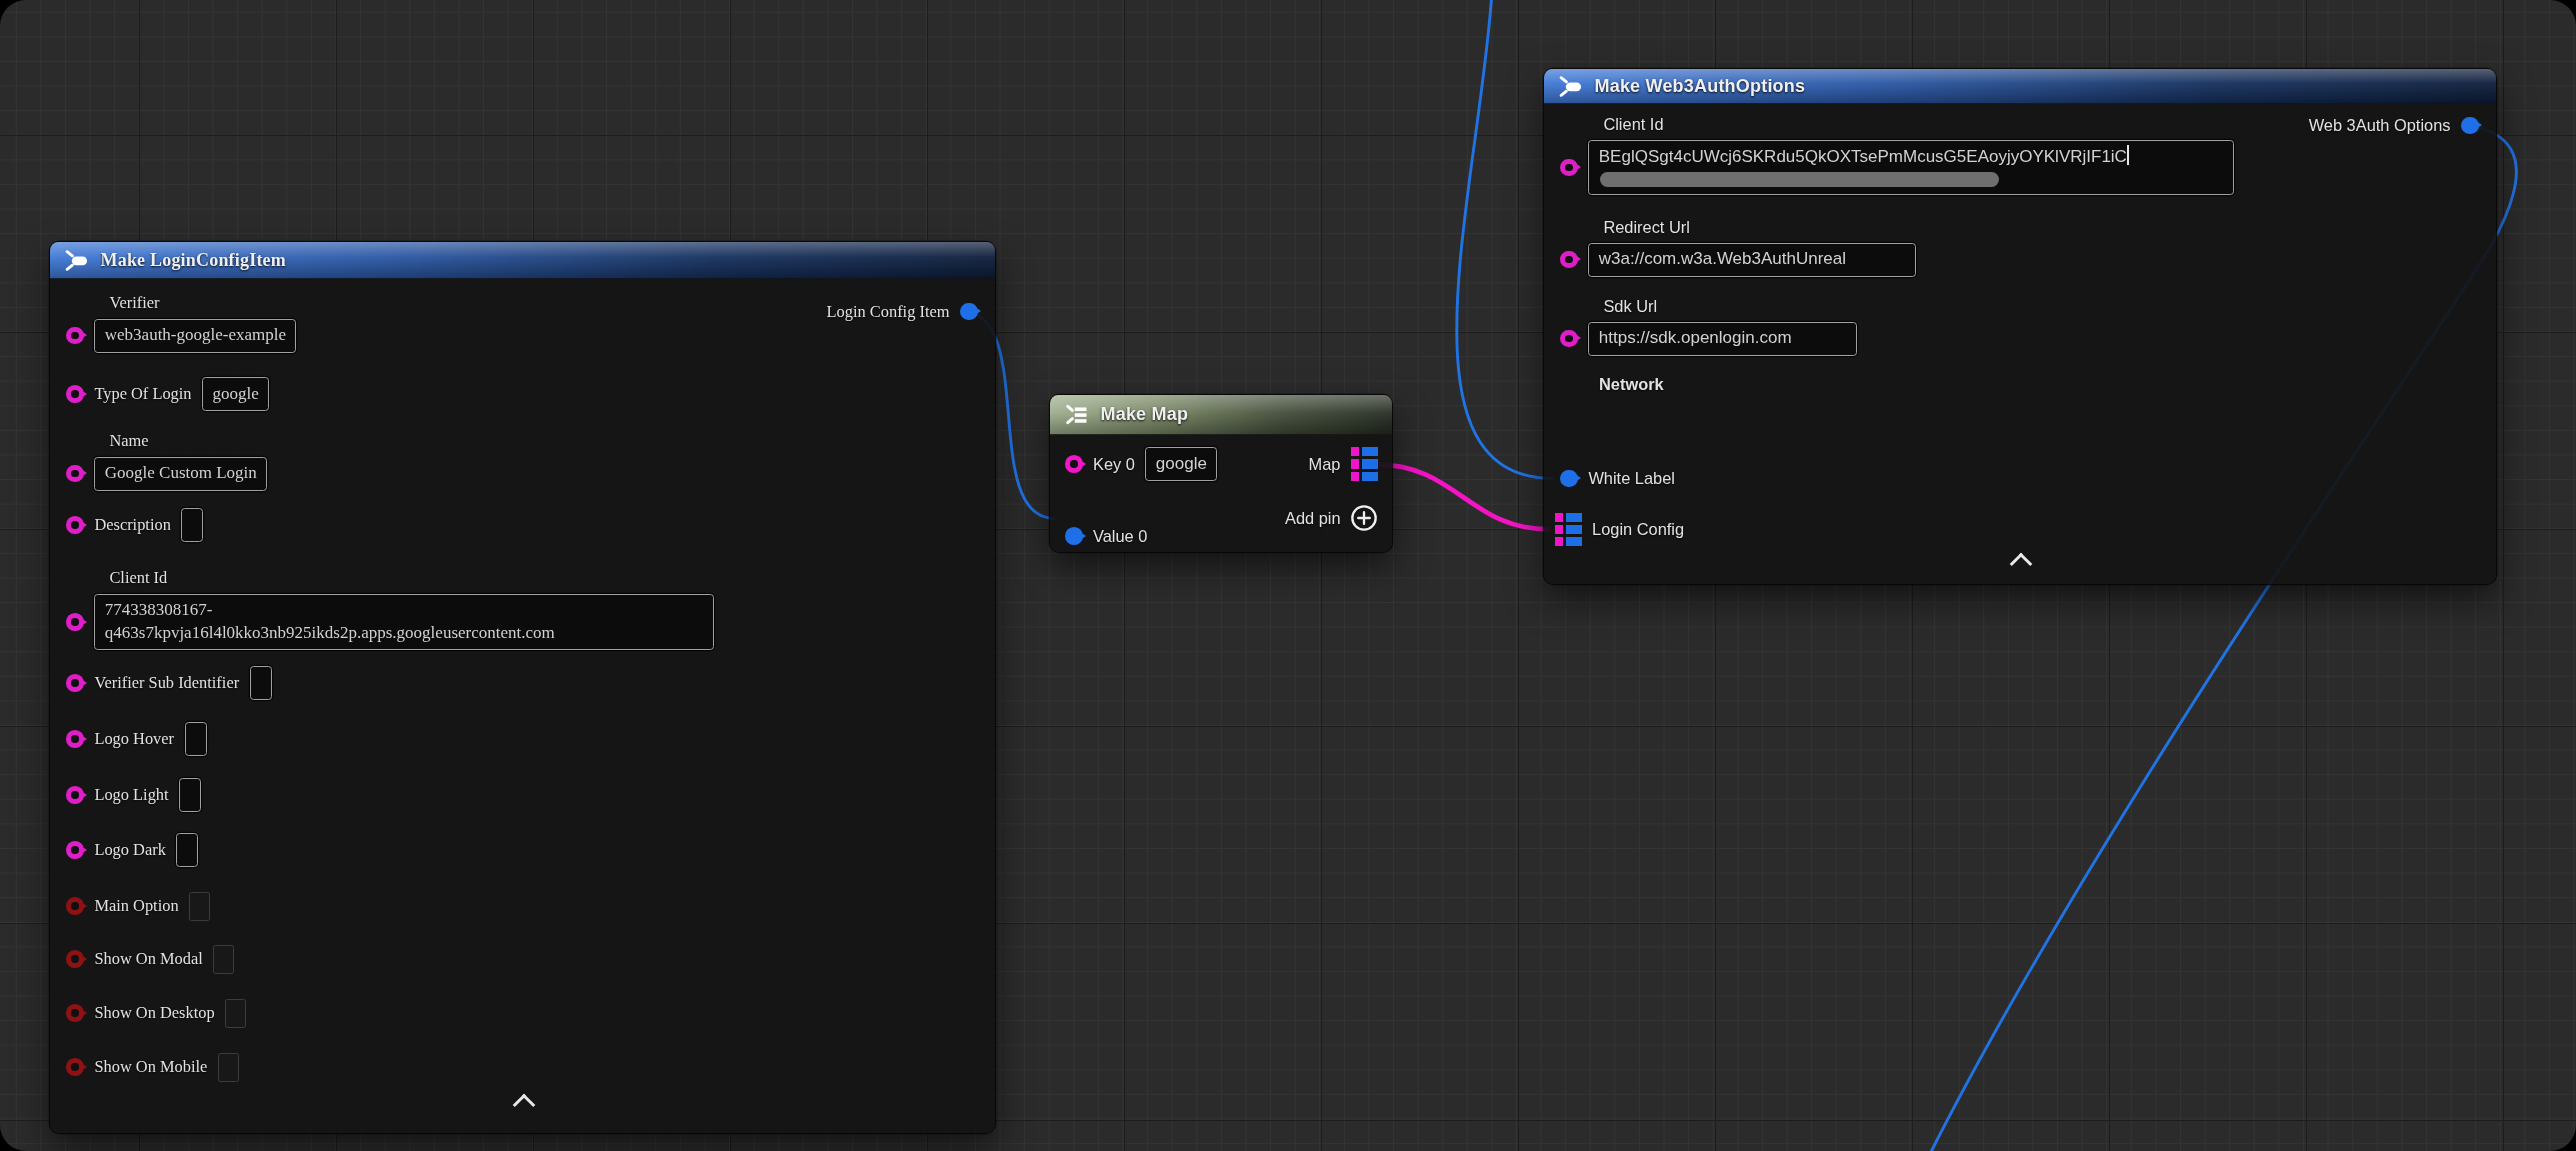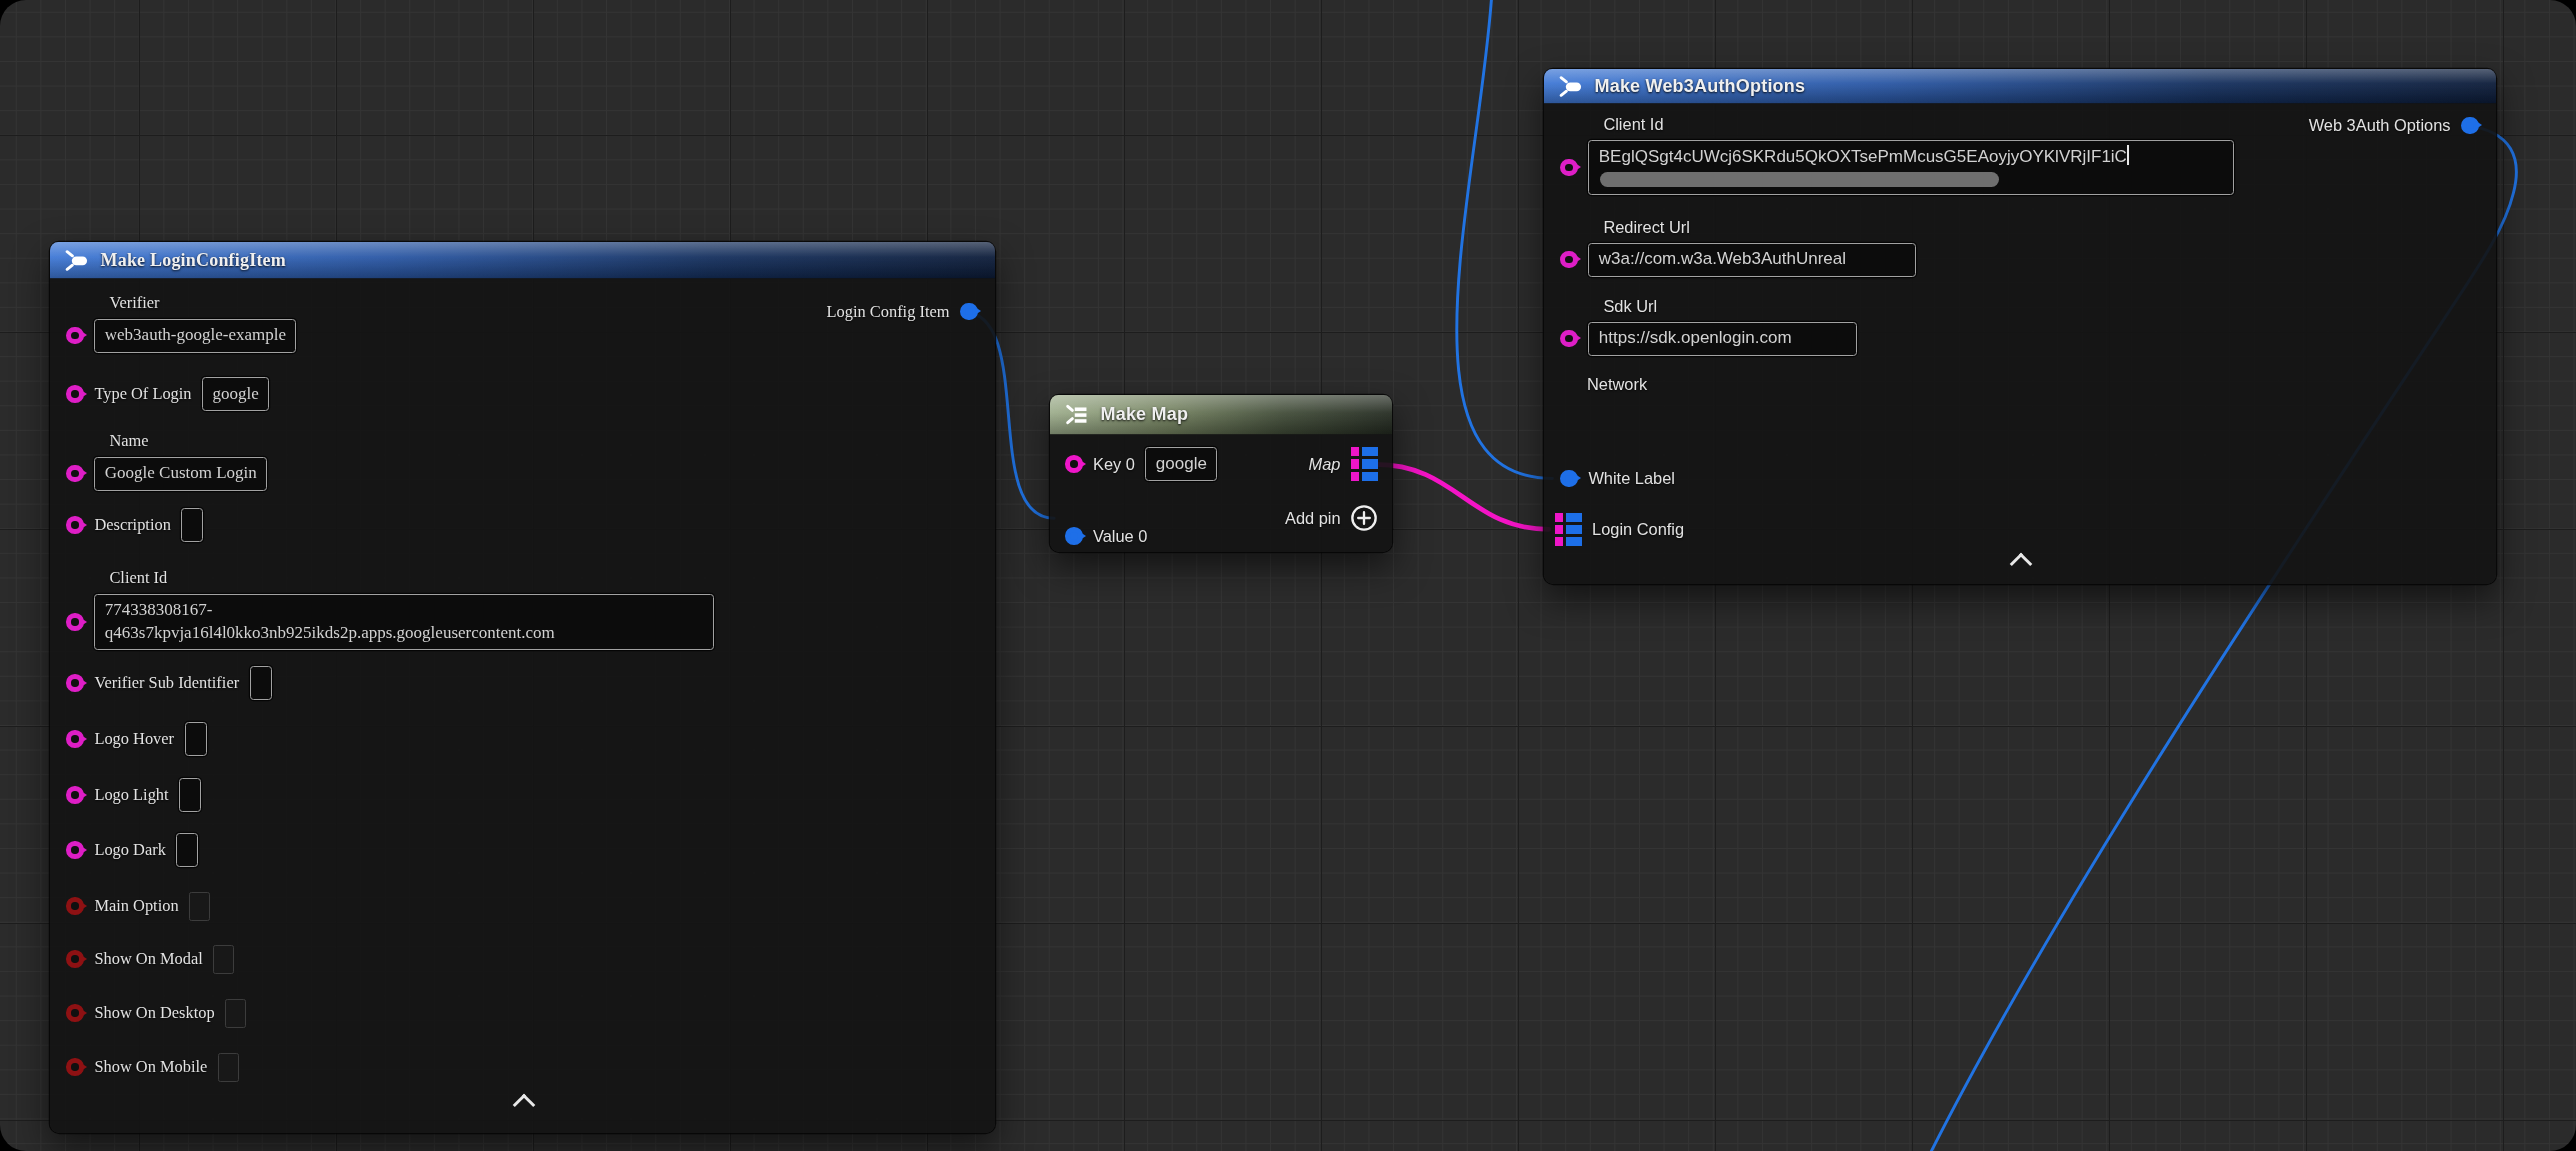--- a/index.html
+++ b/index.html
@@ -201,21 +201,21 @@
       </svg>
       <span class="ntitle">Make Map</span>
     </div>
 
     <div class="row" style="left:15px;top:52px;height:34px;">
       <span class="pin" style="--c: #ee16c8;"></span>
       <span class="plabel">Key 0</span>
       <span class="tfield">google</span>
     </div>
 
-    <div class="row right" style="top:52px;right:14px;height:34px;font-style:italic;">
+    <div class="row right" style="top:52px;right:14px;height:34px;">
       <span class="mappin" style="--k: #ee16c8; --v: #1d6fe8;">
         <i class="k"></i>
             <i class="v"></i>
             <i class="k"></i>
             <i class="v"></i>
             <i class="k"></i>
             <i class="v"></i>
       </span>
       <span class="plabel">Map</span>
     </div>
@@ -269,21 +269,21 @@
     </div>
 
     <div class="stack" style="left:16.4px;top:228px;">
       <div class="slabel">Sdk Url</div>
       <div class="fline">
         <span class="pin" style="--c: #de1ec6;"></span>
         <span class="tfield" style="width:269px;">https://sdk.openlogin.com</span>
       </div>
     </div>
 
-    <div class="stack" style="left:0;top:306px;">
+    <div class="stack" style="left:12px;top:306px;font-weight:bold;">
       <div class="slabel">Network</div>
     </div>
 
     <div class="row" style="left:16.4px;top:395px;height:29px;">
       <span class="pin filled" style="--c: #1e6fe8;"></span>
       <span class="plabel">White Label</span>
     </div>
 
     <div class="row" style="left:10.5px;top:441px;height:39px;">
       <span class="mappin" style="--k: #ee16c8; --v: #1d6fe8;">

